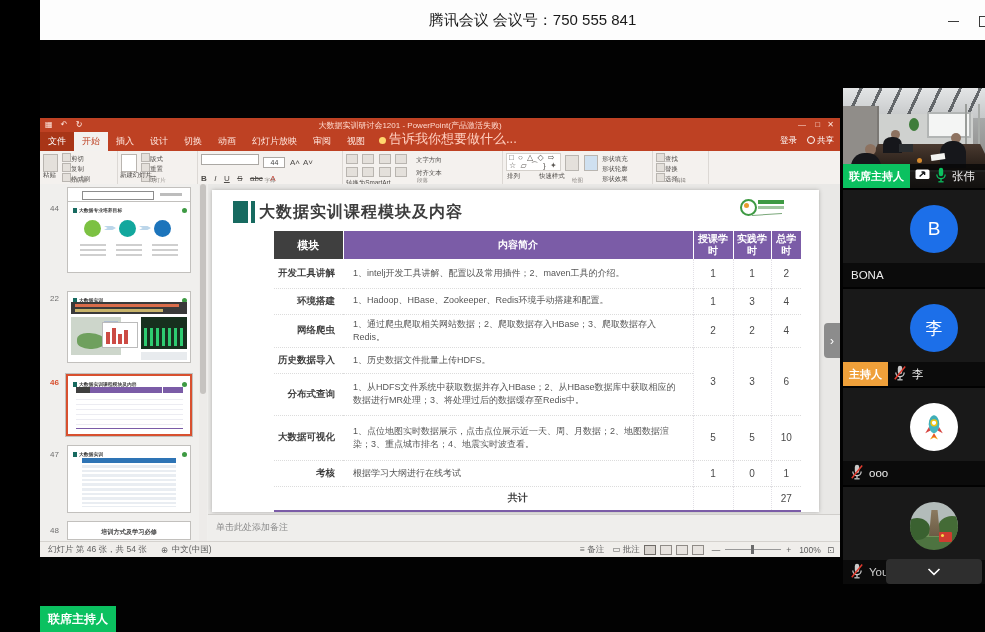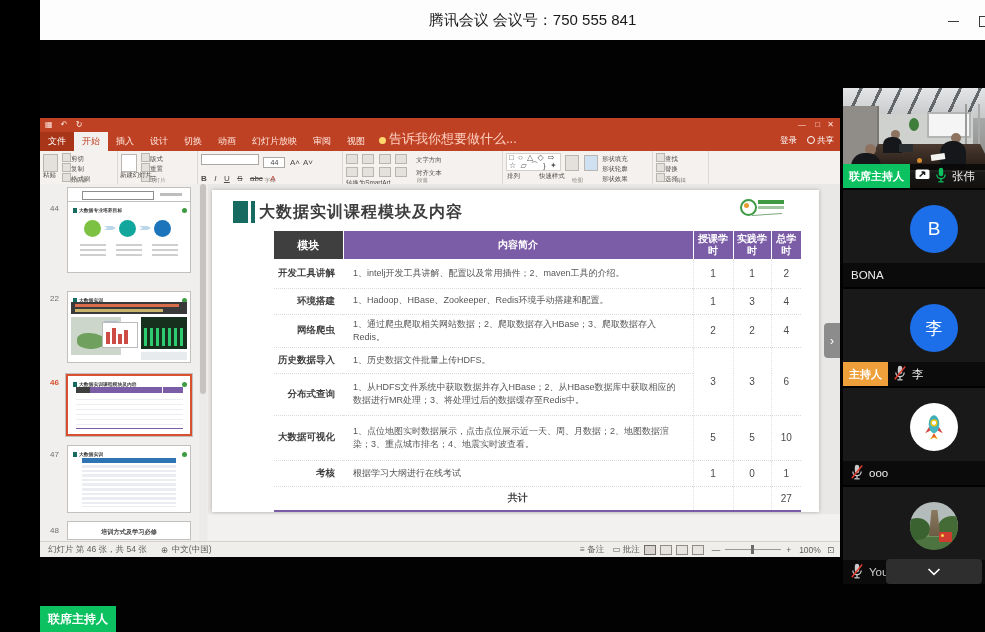--- a/index.html
+++ b/index.html
@@ -135,20 +135,21 @@
       </div>
     <div class="abs wbtn" style="left:959px;">
         <span class="close-glyph">✕</span>
       </div>
   </div>
 
   <div class="abs ppt">
 
     <div class="abs ppt-tb">
       <div class="abs qat">▦ ↶ ↻</div>
+      <div class="abs ppt-title">大数据实训研讨会1201 - PowerPoint(产品激活失败)</div>
       <div class="abs pctl" style="right:34px;">—</div>
       <div class="abs pctl" style="right:20px;">□</div>
       <div class="abs pctl" style="right:6px;">✕</div>
     </div>
 
     <div class="abs ppt-tabs">
       <span class="ptab file">文件</span>
       <span class="ptab active">开始</span>
       <span class="ptab">插入</span>
       <span class="ptab">设计</span>
@@ -407,20 +408,23 @@
             <td></td>
             <td class="total-label">共计</td>
             <td class="hr"></td>
             <td class="hr"></td>
             <td class="hr">27</td>
           </tr>
         </tbody>
       </table>
     </div>
 
+    <div class="abs notesarea">
+      <div class="notesph">单击此处添加备注</div>
+    </div>
 
     <div class="abs pstatus">
       <span style="margin-left:8px;">幻灯片 第 46 张，共 54 张</span>
       <span style="margin-left:14px;">⊕</span>
       <span style="margin-left:4px;">中文(中国)</span>
       <span style="margin-left:auto;">≡ <span>备注</span></span>
       <span style="margin-left:8px;">▭ <span>批注</span></span>
       <span class="vicon on"></span>
       <span class="vicon"></span>
       <span class="vicon"></span>

